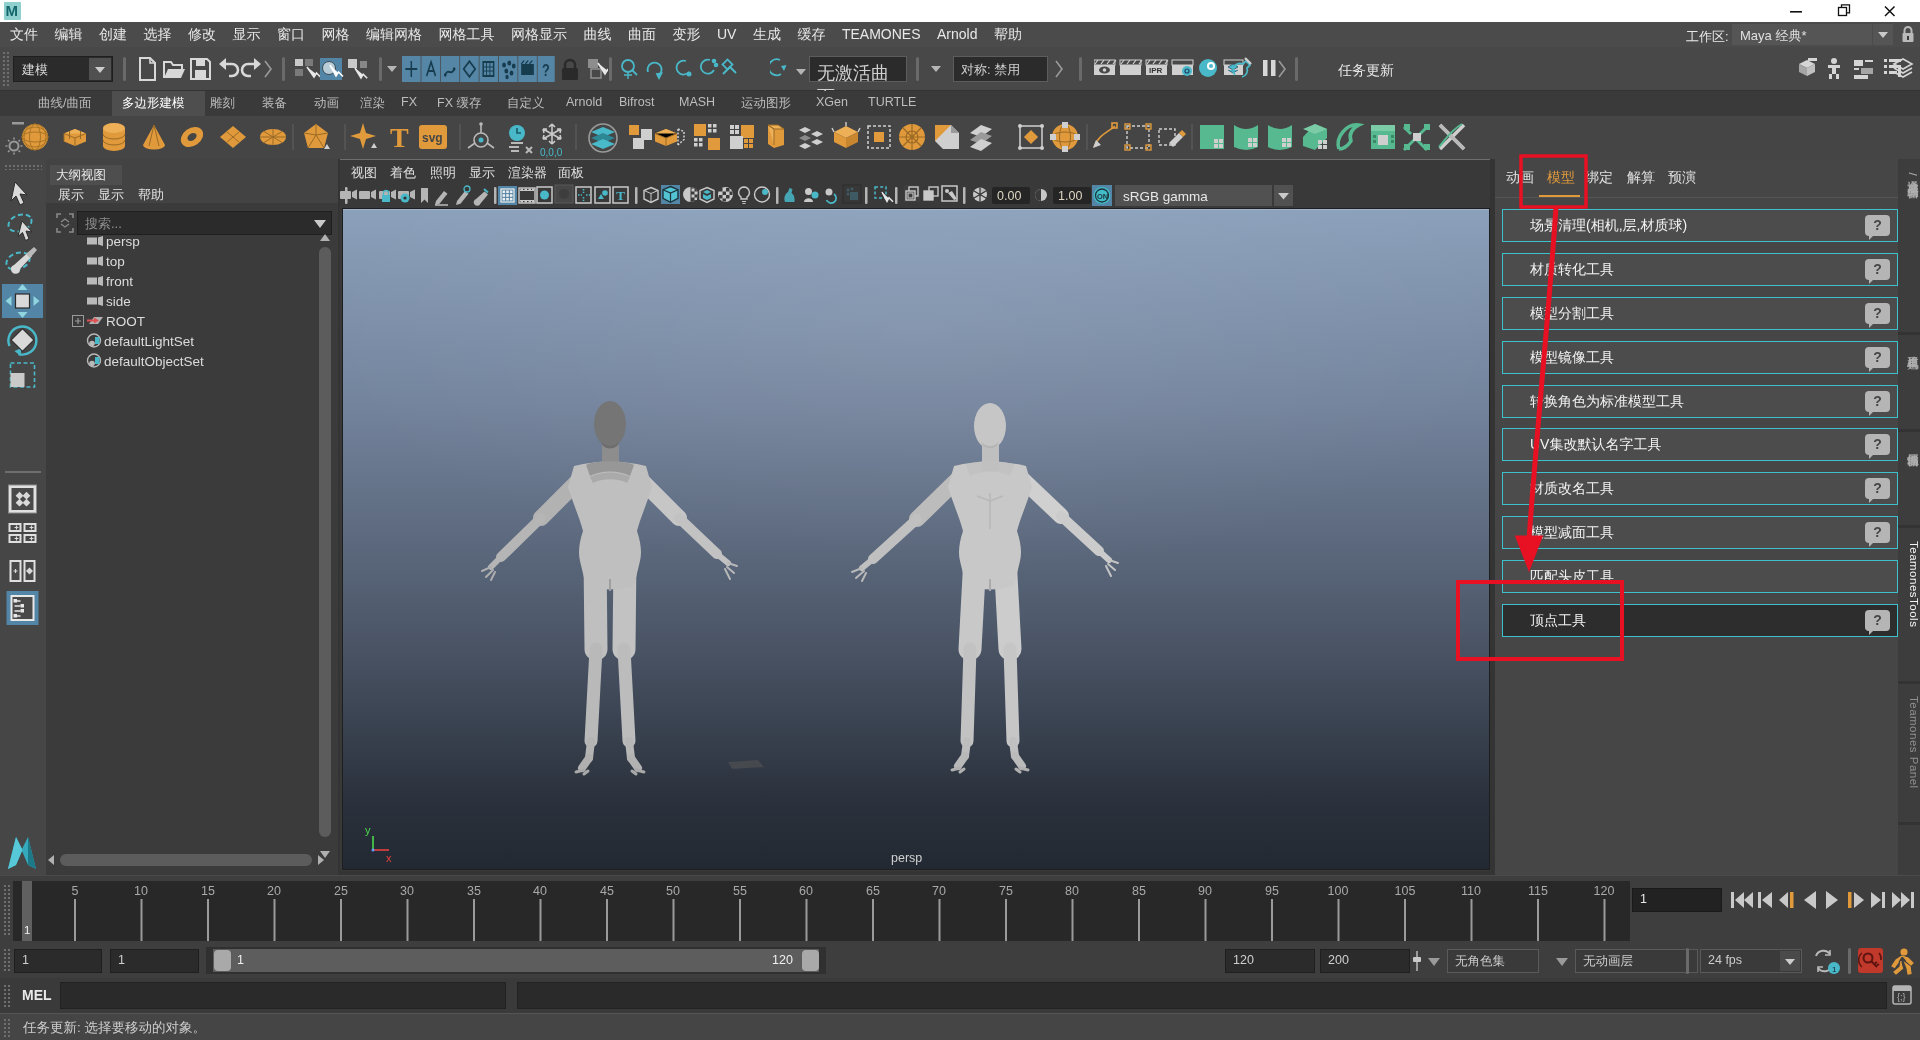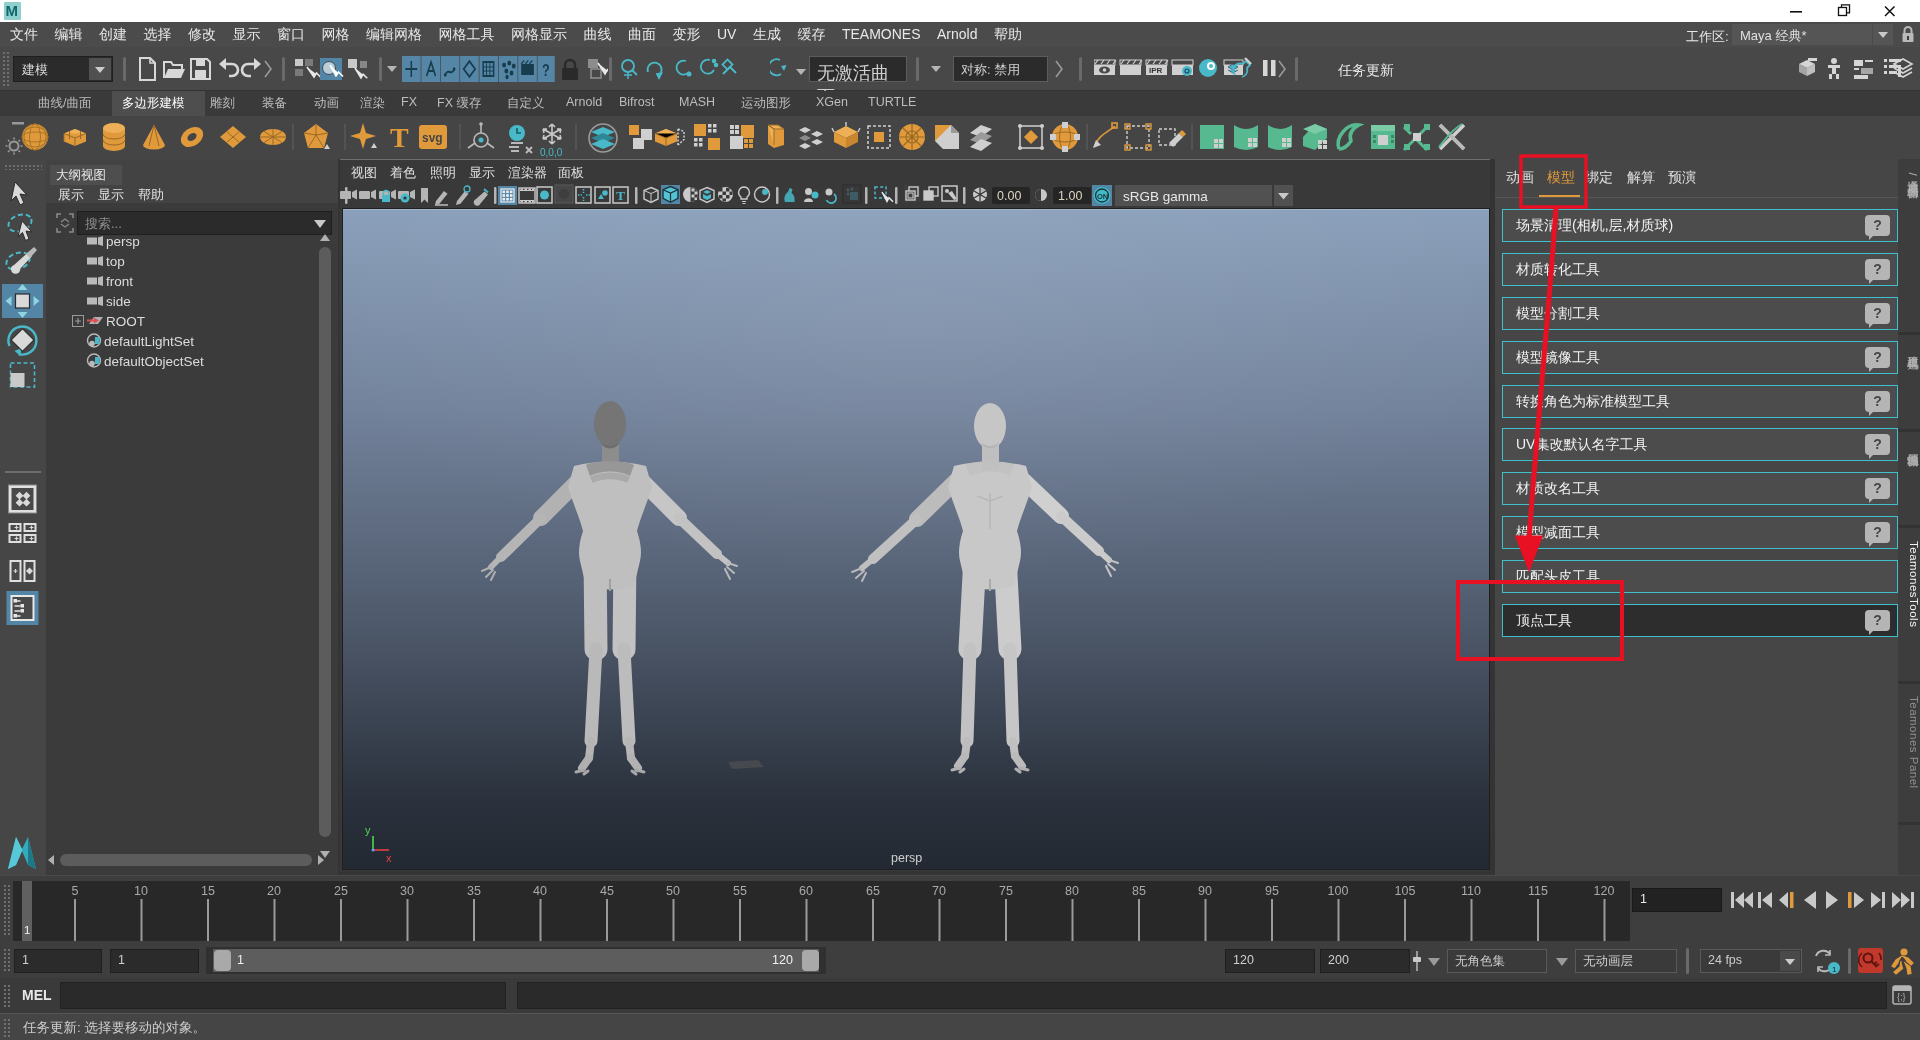--- a/index.html
+++ b/index.html
@@ -1,19 +1,19 @@
 <!DOCTYPE html>
 <html><head><meta charset="utf-8"><style>
 *{margin:0;padding:0;box-sizing:border-box}
 html,body{width:1920px;height:1040px;overflow:hidden;background:#454545;font-family:"Liberation Sans",sans-serif;-webkit-font-smoothing:antialiased}
 .abs{position:absolute}
 .t{color:#e8e8e8}
 .grip{background-image:radial-gradient(#6f6f6f 1px,transparent 1.1px);background-size:4px 4px}
 .fld{background:#2b2b2b;border:1px solid #565656;color:#cfcfcf}
-.tbn{left:7px;width:396px;height:33px;background:#4c4c4c;border:1px solid #3fc1cd;color:#f2f2f2;font-size:14px;line-height:31px;padding-left:13px}
+.tbn{left:7px;width:396px;height:33px;background:#4c4c4c;border:1px solid #3fc1cd;color:#f2f2f2;font-size:14px;line-height:31px;padding-left:27px}
 .q{position:absolute;right:7px;top:5px;width:25px;height:21px;background:#b5b5b5;border-radius:4px;color:#454545;font-size:14px;font-weight:bold;line-height:21px;text-align:center;padding:0}
 .q:after{content:"";position:absolute;left:4px;bottom:-4px;border:4px solid transparent;border-top-color:#b5b5b5;border-left-color:#b5b5b5}
 .vtab{position:absolute;left:0;width:22px;writing-mode:vertical-rl;font-size:11.5px;color:#b0b0b0;background:#3d3d3d;border-bottom:3px solid #333;padding-top:6px;letter-spacing:.5px}
 </style></head>
 <body>
 
 <div class="abs" style="left:0;top:0;width:1920px;height:22px;background:#ffffff">
   <div class="abs" style="left:4px;top:2px;width:17px;height:18px;background:#8fd0cf;border-radius:1px">
     <div class="abs" style="left:1.5px;top:0px;font-size:15px;font-weight:bold;color:#14666b">M</div>
   </div>
@@ -1199,27 +1199,27 @@
   <div class="abs fld" style="left:1320px;top:7px;width:90px;height:24px;border-color:#1f1f1f">
       <div style="font-size:12.5px;padding:3px 0 0 7px">200</div>
     </div>
   <svg class="abs" style="left:1410px;top:7px" width="14" height="24">
       <rect x="6" y="2" width="2" height="20" fill="#9a9a9a"></rect>
       <rect x="3" y="8" width="8" height="5" rx="1" fill="#c9c9c9"></rect>
     </svg>
   <svg class="abs" style="left:1424px;top:7px" width="20" height="24">
       <path d="M4 9 h12 l-6 8 z" fill="#9a9a9a"></path>
     </svg>
-  <div class="abs fld" style="left:1447px;top:7px;width:100px;height:24px;background:#3a3a3a;border-color:#5a5a5a">
+  <div class="abs fld" style="left:1447px;top:7px;width:92px;height:24px;background:#3a3a3a;border-color:#5a5a5a">
       <div style="font-size:12.5px;padding:3px 0 0 7px;color:#ccc">无角色集</div>
     </div>
   <svg class="abs" style="left:1552px;top:7px" width="20" height="24">
       <path d="M4 9 h12 l-6 8 z" fill="#9a9a9a"></path>
     </svg>
-  <div class="abs fld" style="left:1575px;top:7px;width:102px;height:24px;background:#3a3a3a;border-color:#5a5a5a">
+  <div class="abs fld" style="left:1575px;top:7px;width:123px;height:24px;background:#3a3a3a;border-color:#5a5a5a">
       <div style="font-size:12.5px;padding:3px 0 0 7px;color:#ccc">无动画层</div>
     </div>
   <svg class="abs" style="left:1683px;top:4px" width="10" height="30">
       <rect x="3" y="2" width="3" height="26" rx="1.5" fill="#6a6a6a"></rect>
     </svg>
   <div class="abs fld" style="left:1700px;top:7px;width:102px;height:24px;background:#3a3a3a;border-color:#5a5a5a">
     <div style="font-size:12.5px;padding:3px 0 0 7px;color:#ccc">24 fps</div>
     <div class="abs" style="right:1px;top:1px;width:20px;height:20px;background:#4a4a4a"><svg width="20" height="20">
           <path d="M5 8 L15 8 L10 14 Z" fill="#ccc"></path>
         </svg></div>

